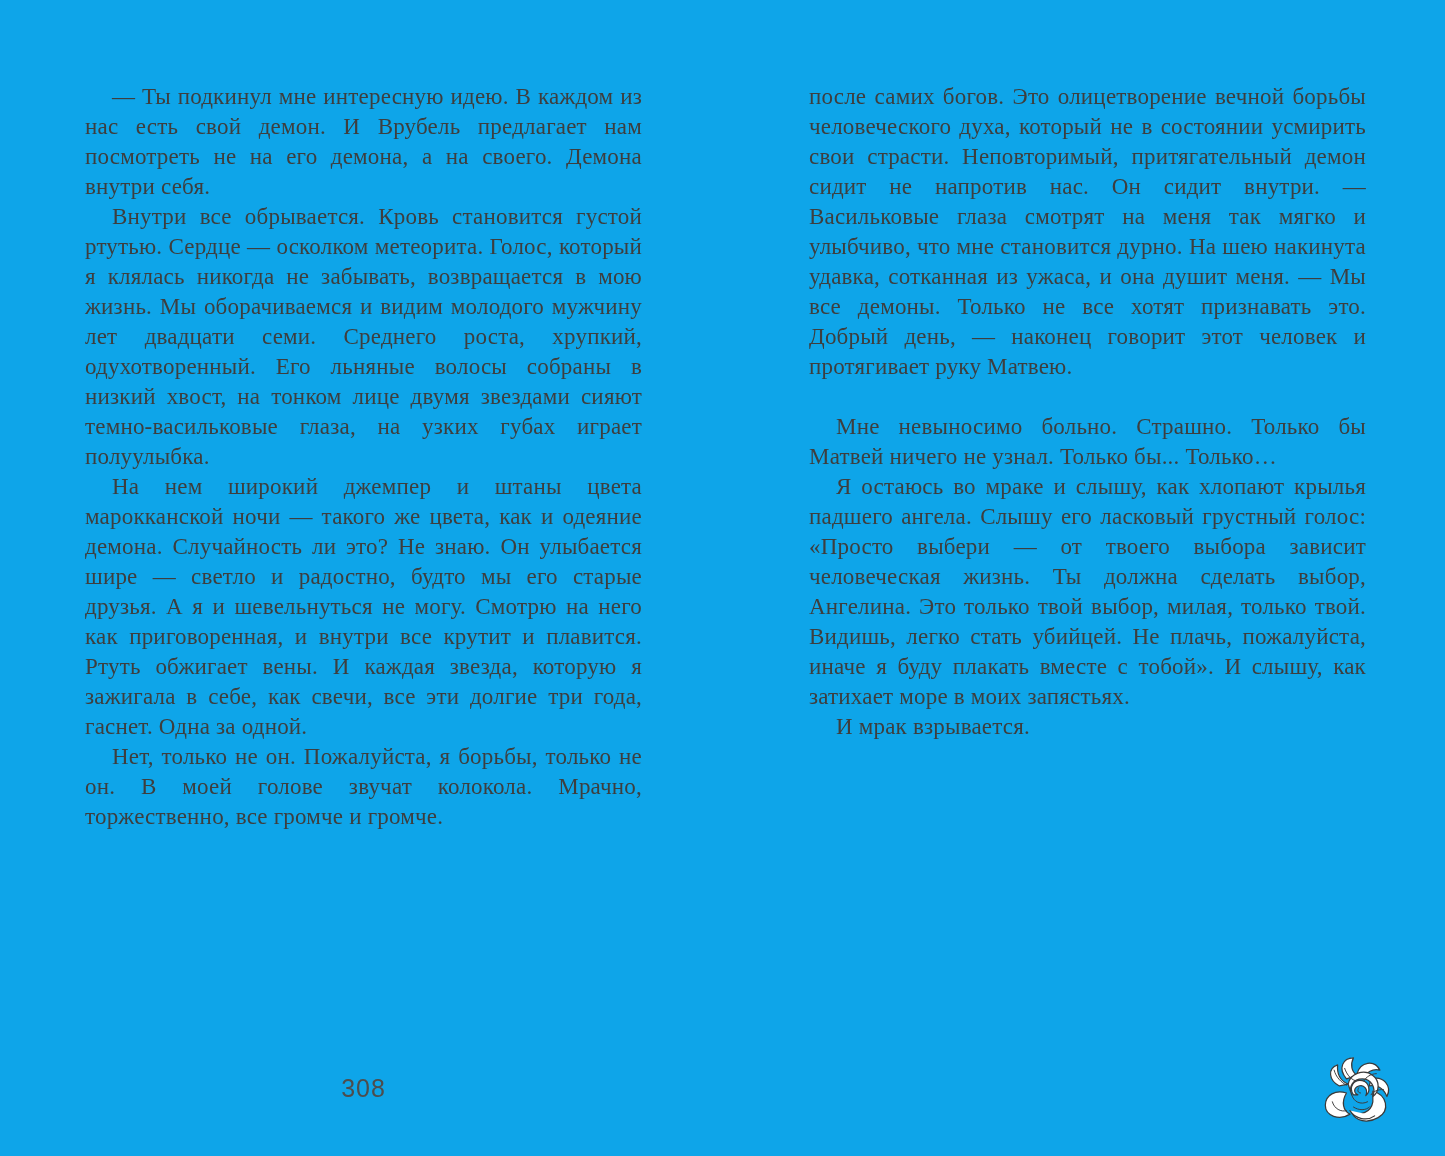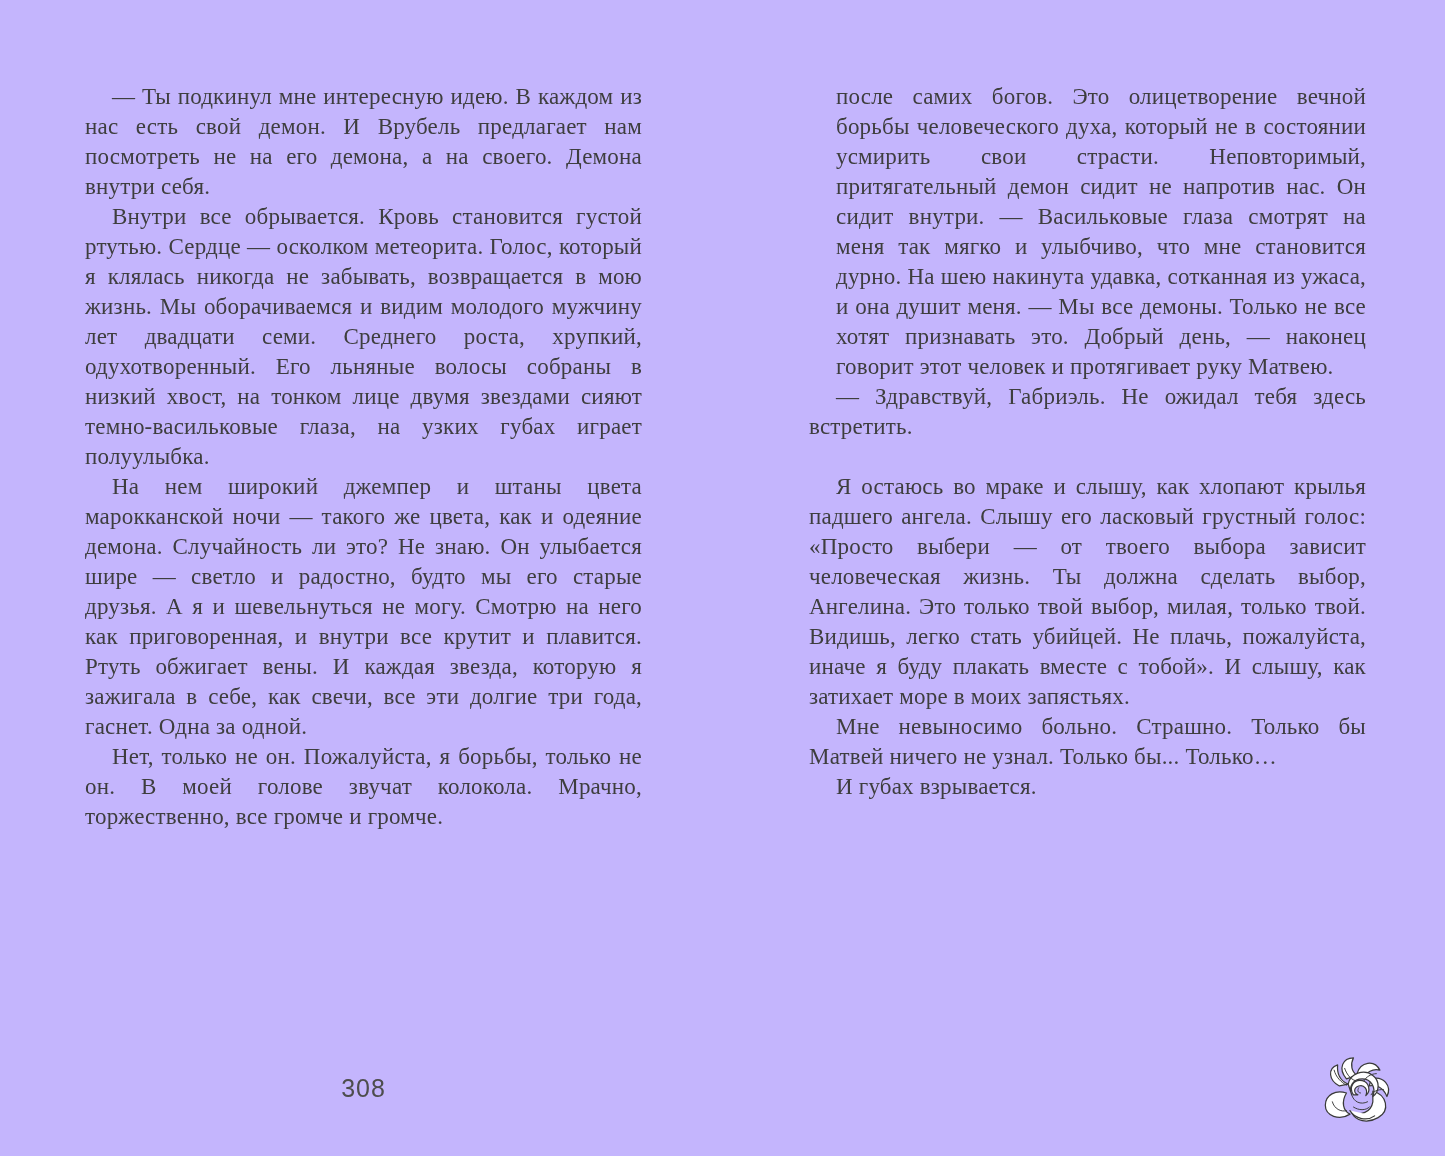--- a/index.html
+++ b/index.html
@@ -4,42 +4,42 @@
 <style>
   html, body {
     margin: 0;
     padding: 0;
     background: #ffffff;
   }
   .spread {
     position: relative;
     width: 1445px;
     height: 1156px;
-    background: #c4b5fd;
+    background: #0ea5e9;
     overflow: hidden;
     font-family: "Liberation Serif", "DejaVu Serif", serif;
     color: #3e3e3e;
   }
   .text-col {
     position: absolute;
     top: 82px;
     width: 557px;
     font-size: 23px;
     line-height: 30px;
     text-align: justify;
     letter-spacing: 0.2px;
   }
   .col-left  { left: 85px;  }
   .col-right { left: 809px; }
   .text-col p {
     margin: 0;
     padding: 0;
     text-indent: 27px;
   }
-  .text-col p.noindent { text-indent: 0; margin-left: 27px; }
+  .text-col p.noindent { text-indent: 0; }
   .section-break { height: 30px; }
   .page-number {
     position: absolute;
     top: 1074px;
     left: 85px;
     width: 557px;
     text-align: center;
     font-family: "Liberation Sans", "DejaVu Sans", sans-serif;
     font-size: 25px;
     color: #4d4d4d;
@@ -71,25 +71,24 @@
     <p>— Ты подкинул мне интересную идею. В каждом из нас есть свой демон. И Врубель предлагает нам посмотреть не на его демона, а на своего. Демона внутри себя.</p>
     <p>Внутри все обрывается. Кровь становится густой ртутью. Сердце — осколком метеорита. Голос, который я клялась никогда не забывать, возвращается в мою жизнь. Мы оборачиваемся и видим молодого мужчину лет двадцати семи. Среднего роста, хрупкий, одухотворенный. Его льняные волосы собраны в низкий хвост, на тонком лице двумя звездами сияют темно-васильковые глаза, на узких губах играет полуулыбка.</p>
     <p>На нем широкий джемпер и штаны цвета марокканской ночи — такого же цвета, как и одеяние демона. Случайность ли это? Не знаю. Он улыбается шире — светло и радостно, будто мы его старые друзья. А я и шевельнуться не могу. Смотрю на него как приговоренная, и внутри все крутит и плавится. Ртуть обжигает вены. И каждая звезда, которую я зажигала в себе, как свечи, все эти долгие три года, гаснет. Одна за одной.</p>
     <p>Нет, только не он. Пожалуйста, я борьбы, только не он. В моей голове звучат колокола. Мрачно, торжественно, все громче и громче.</p>
   </div>
 
   <div class="page-number">308</div>
 
   <div class="text-col col-right">
     <p class="noindent">после самих богов. Это олицетворение вечной борьбы человеческого духа, который не в состоянии усмирить свои страсти. Неповторимый, притягательный демон сидит не напротив нас. Он сидит внутри. — Васильковые глаза смотрят на меня так мягко и улыбчиво, что мне становится дурно. На шею накинута удавка, сотканная из ужаса, и она душит меня. — Мы все демоны. Только не все хотят признавать это. Добрый день, — наконец говорит этот человек и протягивает руку Матвею.</p>
-    <p>— Здравствуй, Габриэль. Не ожидал тебя здесь встретить.</p>
     <div class="section-break"></div>
+    <p>Мне невыносимо больно. Страшно. Только бы Матвей ничего не узнал. Только бы... Только…</p>
     <p>Я остаюсь во мраке и слышу, как хлопают крылья падшего ангела. Слышу его ласковый грустный голос: «Просто выбери — от твоего выбора зависит человеческая жизнь. Ты должна сделать выбор, Ангелина. Это только твой выбор, милая, только твой. Видишь, легко стать убийцей. Не плачь, пожалуйста, иначе я буду плакать вместе с тобой». И слышу, как затихает море в моих запястьях.</p>
-    <p>Мне невыносимо больно. Страшно. Только бы Матвей ничего не узнал. Только бы... Только…</p>
-    <p>И губах взрывается.</p>
+    <p>И мрак взрывается.</p>
   </div>
 
   <div class="rose">
     <svg viewBox="0 0 100 100" xmlns="http://www.w3.org/2000/svg" aria-hidden="true">
 
       <path d="M38,34 C28,22 34,10 46,10 C42,18 44,26 50,30 Z"></path>
       <path d="M50,28 C54,14 70,12 76,24 C68,22 60,26 58,34 Z"></path>
       <path d="M30,42 C18,36 16,22 28,18 C27,28 31,36 40,40 Z"></path>
       <path d="M66,34 C80,30 90,42 84,54 C80,44 72,40 64,42 Z"></path>
 

